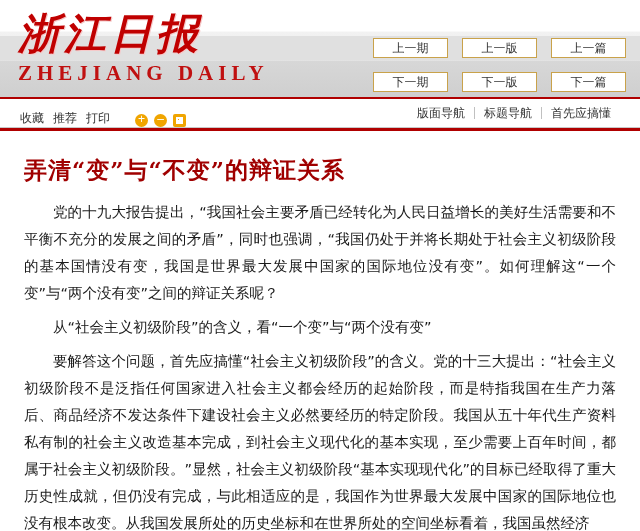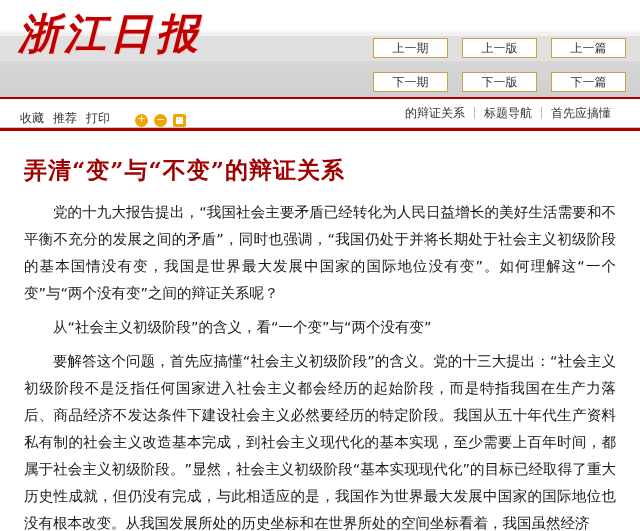--- a/index.html
+++ b/index.html
@@ -217,20 +217,21 @@
 <body>
 
 <div class="page">
 
   <div class="masthead">
     <div class="masthead-bg"></div>
     <div class="masthead-band"></div>
 
     <div class="logo-block">
       <div class="logo-cn">浙江日报</div>
+      <div class="logo-en">ZHEJIANG DAILY</div>
     </div>
 
     <div class="nav-grid">
       <div class="nav-btn">上一期</div>
       <div class="nav-btn">上一版</div>
       <div class="nav-btn">上一篇</div>
       <div class="nav-btn">下一期</div>
       <div class="nav-btn">下一版</div>
       <div class="nav-btn">下一篇</div>
     </div>
@@ -241,21 +242,21 @@
       <span class="tl">收藏</span>
       <span class="tl">推荐</span>
       <span class="tl">打印</span>
       <span class="tool-icons">
         <span class="ico ico-plus"></span>
         <span class="ico ico-minus"></span>
         <span class="ico ico-grid"></span>
       </span>
     </div>
     <div class="toolbar-right">
-      <span class="tr">的辩证关系</span>
+      <span class="tr">版面导航</span>
       <span class="sep"></span>
       <span class="tr">标题导航</span>
       <span class="sep"></span>
       <span class="tr">首先应搞懂</span>
     </div>
   </div>
   <div class="redbar"></div>
 
   <div class="article">
     <h1 class="headline">弄清“变”与“不变”的辩证关系</h1>

